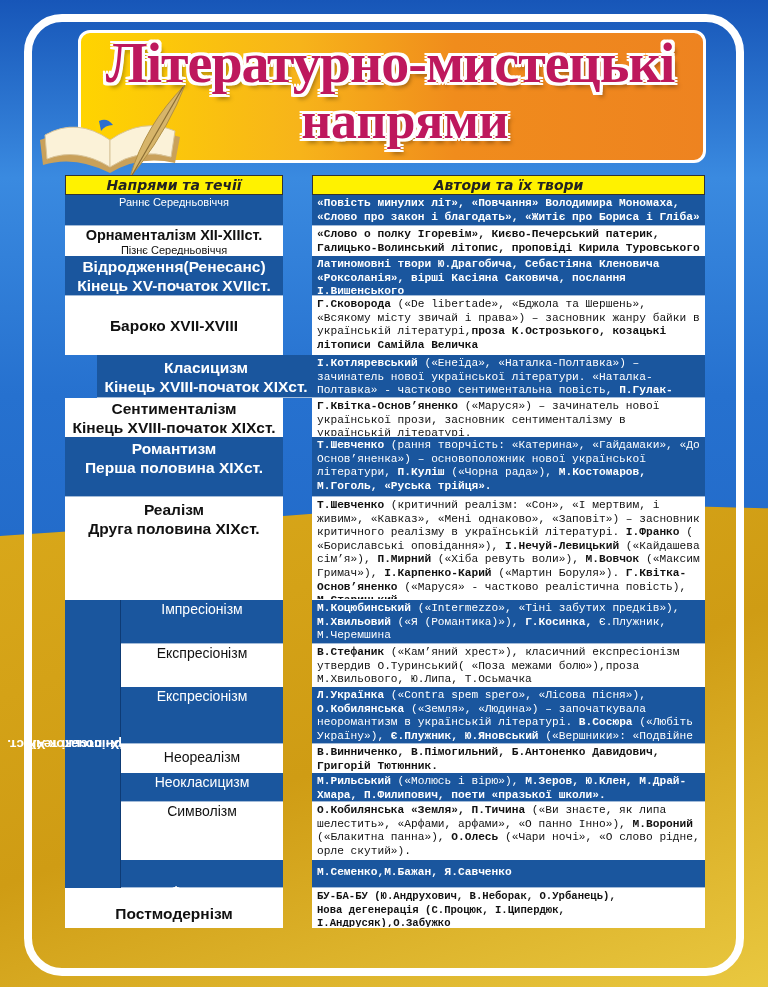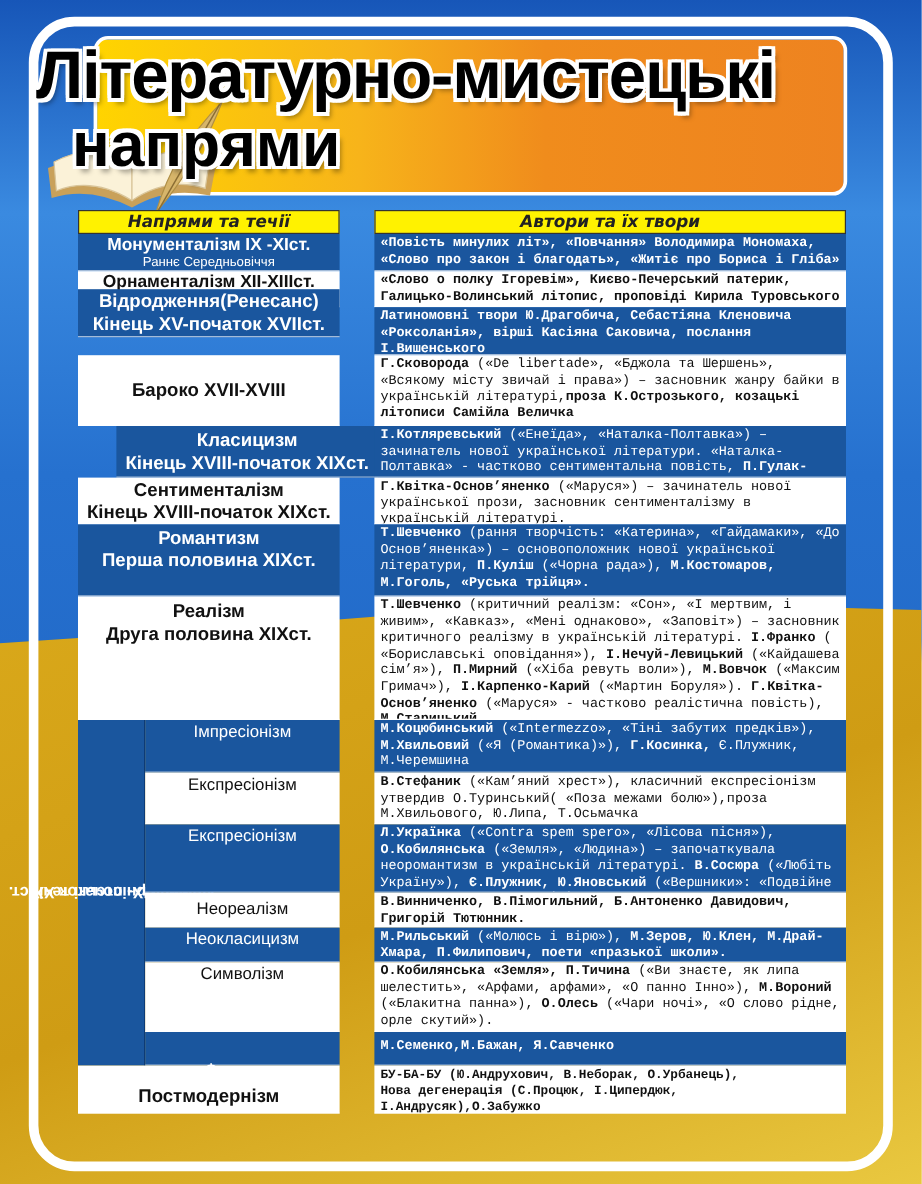--- a/index.html
+++ b/index.html
@@ -24,23 +24,24 @@
     border: 8px solid #ffffff; border-radius: 38px;
   }
   .banner {
     position: absolute; left: 78px; top: 30px; width: 628px; height: 133px;
     border-radius: 12px;
     background: linear-gradient(90deg, #ffd400 0%, #f7b41a 35%, #f08c1c 60%, #ee8320 100%);
     border: 3px solid #ffffff;
   }
   .title {
     position: absolute; left: 30px; top: 34px; width: 720px;
-    font-family: Liberation Sans, sans-serif;
+    text-align: center;
+    font-family: Liberation Serif, serif;
     font-weight: bold;
-    color: #000000;
+    color: #be185d;
     line-height: 58px;
     text-shadow: -3px -3px 0 #fff, 3px -3px 0 #fff, -3px 3px 0 #fff, 3px 3px 0 #fff, 0 3px 0 #fff, 0 -3px 0 #fff, 3px 0 0 #fff, -3px 0 0 #fff, 4px 5px 4px rgba(0,0,0,0.35);
   }
   .title .l1 { display: block; font-size: 56px; letter-spacing: -1px; }
   .title .l2 { display: block; font-size: 52px; padding-left: 30px; }
   .book {
     position: absolute; left: 35px; top: 85px; width: 150px; height: 95px;
   }
   .col-header {
     position: absolute; height: 20px; background: #fff200;
@@ -104,28 +105,27 @@
 <div class="title">
   <span class="l1">Літературно-мистецькі</span>
   <span class="l2">напрями</span>
 </div>
 
 <div class="col-header" style="left:65px; top:175px; width:218px;">Напрями та течії</div>
 <div class="col-header" style="left:312px; top:175px; width:393px;">Автори та їх твори</div>
 
 <div class="lcol" style="top:195px; height:733px;">
   <div class="cell lcell blue" style="top:0; height:31px; padding-top:1px;">
-    <span class="name">Монументалізм ІХ -ХІст.</span>
     <span class="sub">Раннє Середньовіччя</span>
   </div>
   <div class="cell lcell white" style="top:31px; height:30px; padding-top:1px;">
     <span class="name">Орнаменталізм ХІІ-ХІІІст.</span>
     <span class="sub">Пізнє Середньовіччя</span>
   </div>
-  <div class="cell lcell blue big" style="top:46px; height:40px; padding-top:1px;">
+  <div class="cell lcell blue big" style="top:61px; height:40px; padding-top:1px;">
     <span class="name">Відродження(Ренесанс)</span>
     <span class="name">Кінець XV-початок XVIIст.</span>
   </div>
   <div class="cell lcell white big" style="top:101px; height:59px; padding-top:20px;">
     <span class="name">Бароко XVII-XVIII</span>
   </div>
   <div class="cell lcell blue big" style="top:160px; height:43px; padding-top:3px;margin-left:32px;">
     <span class="name">Класицизм</span>
     <span class="name">Кінець XVIII-початок ХІХст.</span>
   </div>

